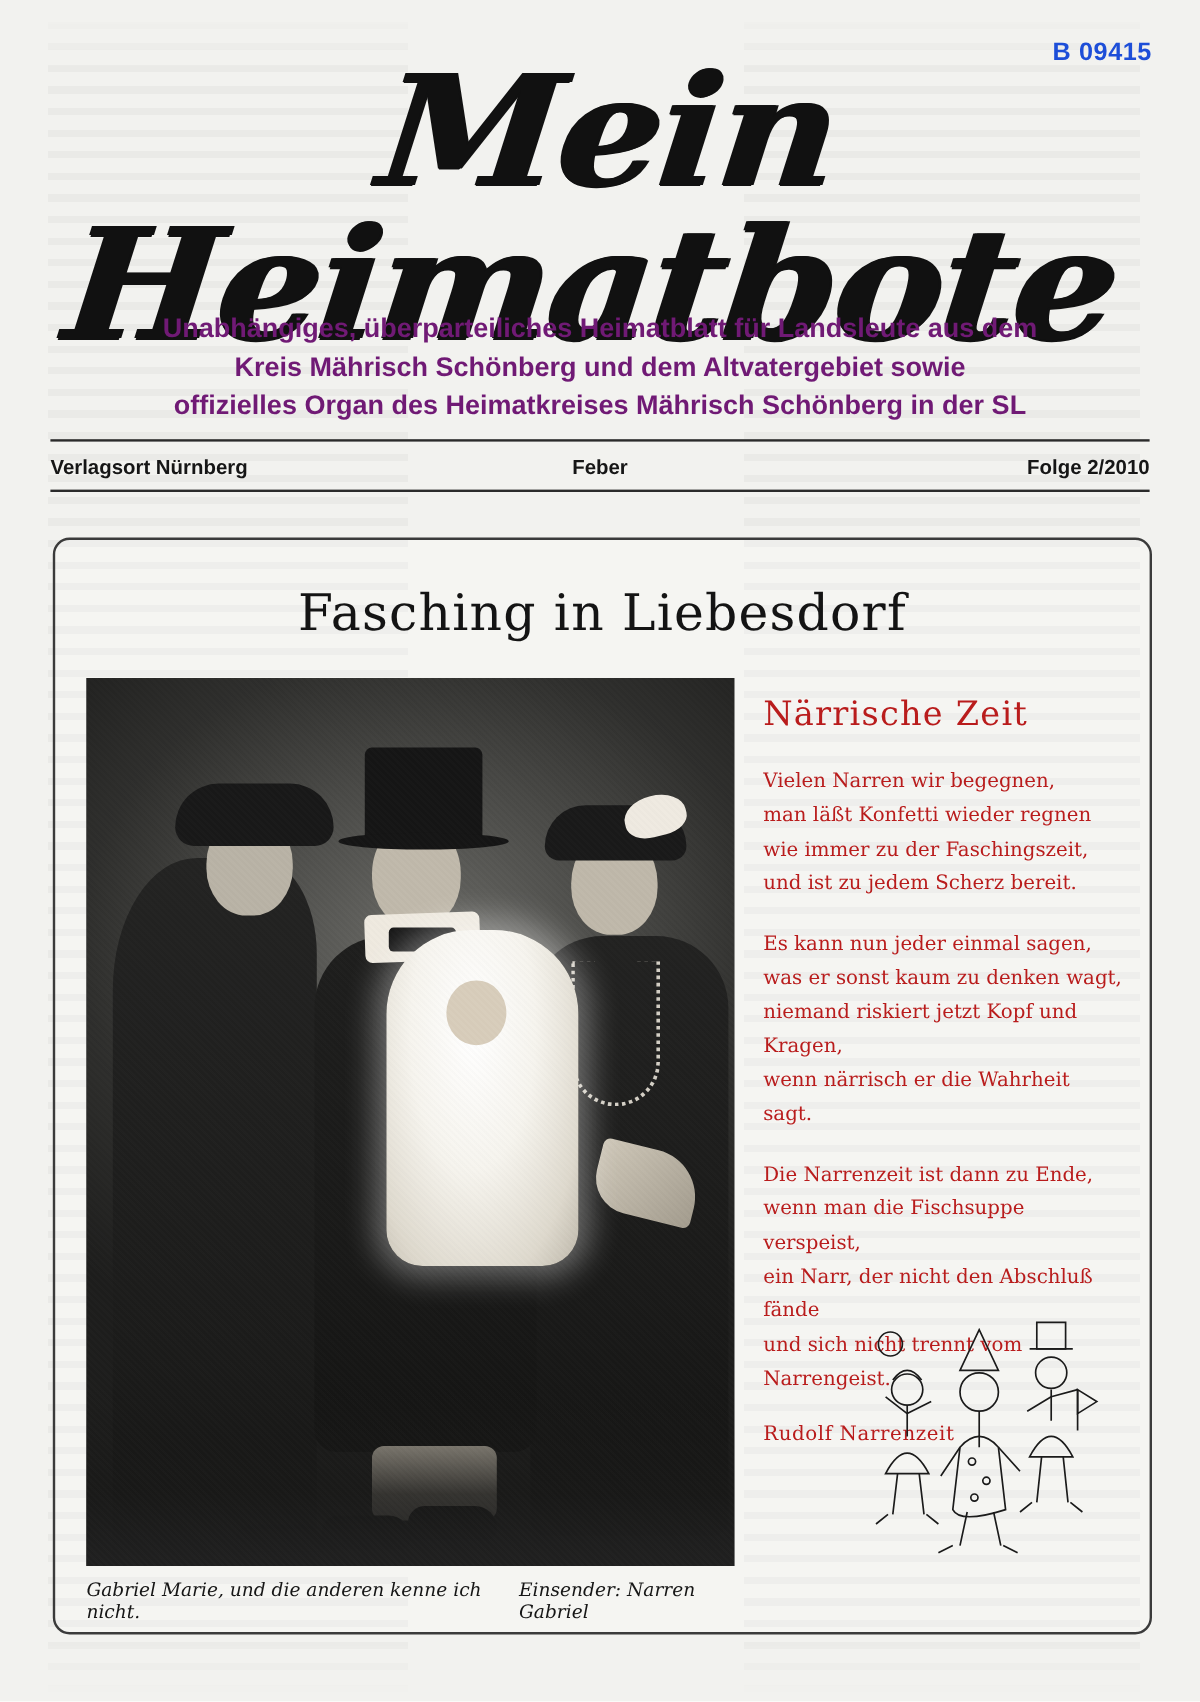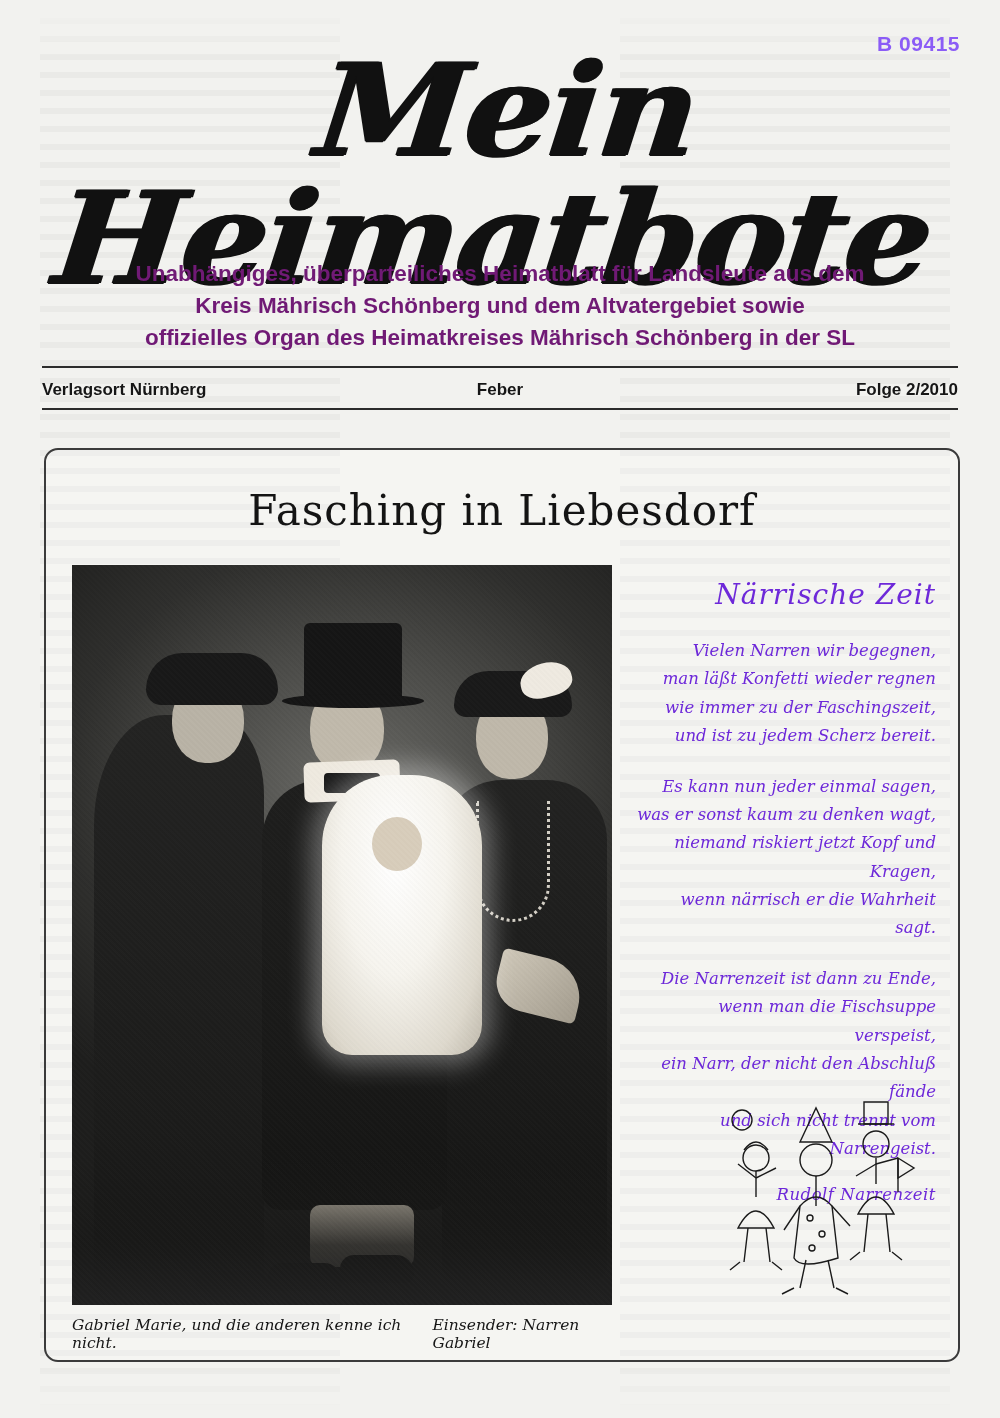--- a/index.html
+++ b/index.html
@@ -37,21 +37,21 @@
   .bleed.left  { left: 40px; width: 300px; }
   .bleed.right { left: 620px; width: 330px; }
 
   .issue-code {
     position: absolute;
     top: 32px;
     right: 40px;
     font-size: 21px;
     font-weight: bold;
     letter-spacing: 0.5px;
-    color: #8b5cf6;
+    color: #1d4ed8;
   }
 
   .masthead {
     position: absolute;
     top: 46px;
     left: 0;
     width: 1000px;
     text-align: center;
     font-family: "DejaVu Serif", serif;
     font-weight: bold;
@@ -315,24 +315,23 @@
     font-style: italic;
     font-size: 15.5px;
     color: #161616;
   }
 
   .poem {
     position: absolute;
     left: 590px;
     top: 128px;
     width: 300px;
-    text-align: right;
+    text-align: left;
     font-family: "DejaVu Serif", serif;
-    font-style: italic;
-    color: #6d28d9;
+    color: #b91c1c;
   }
   .poem-title {
     font-size: 28px;
     margin-bottom: 26px;
     letter-spacing: 1px;
   }
   .poem-stanza {
     font-size: 16.5px;
     line-height: 1.72;
     margin-bottom: 22px;

